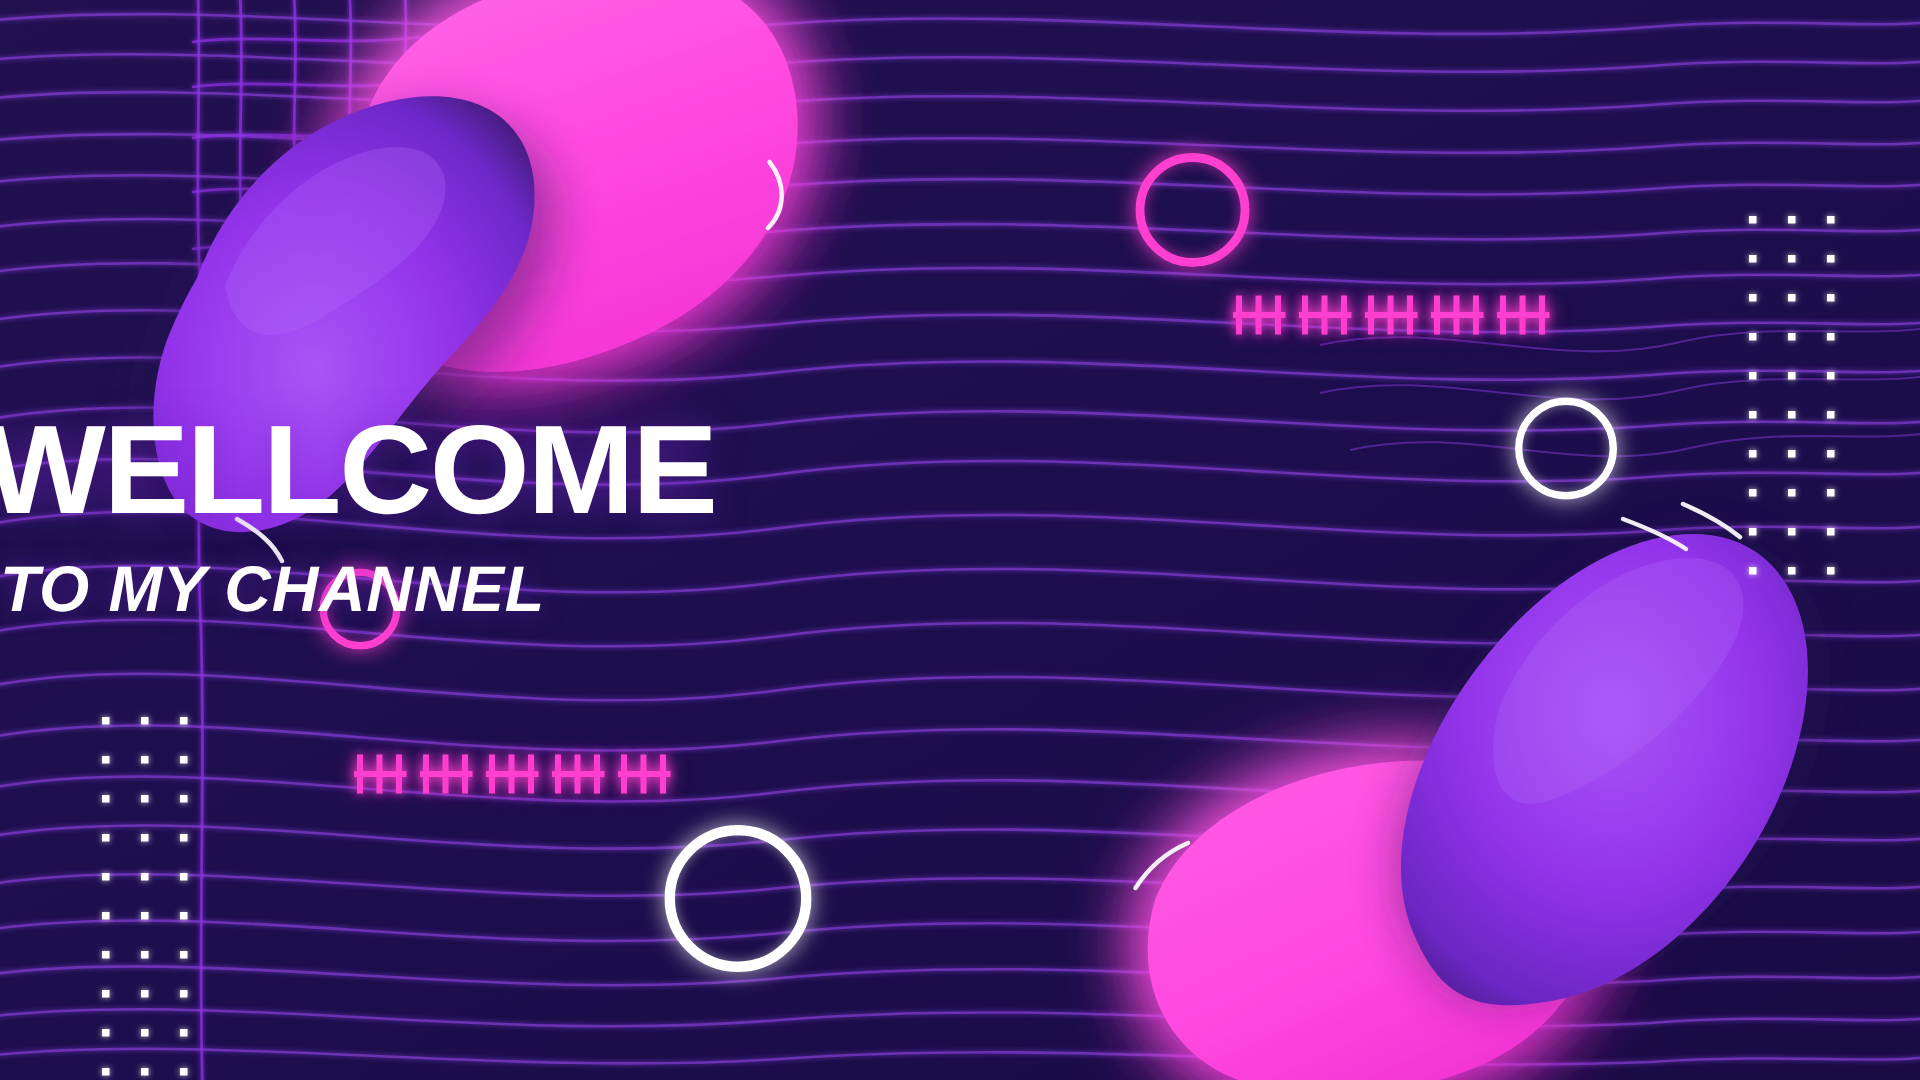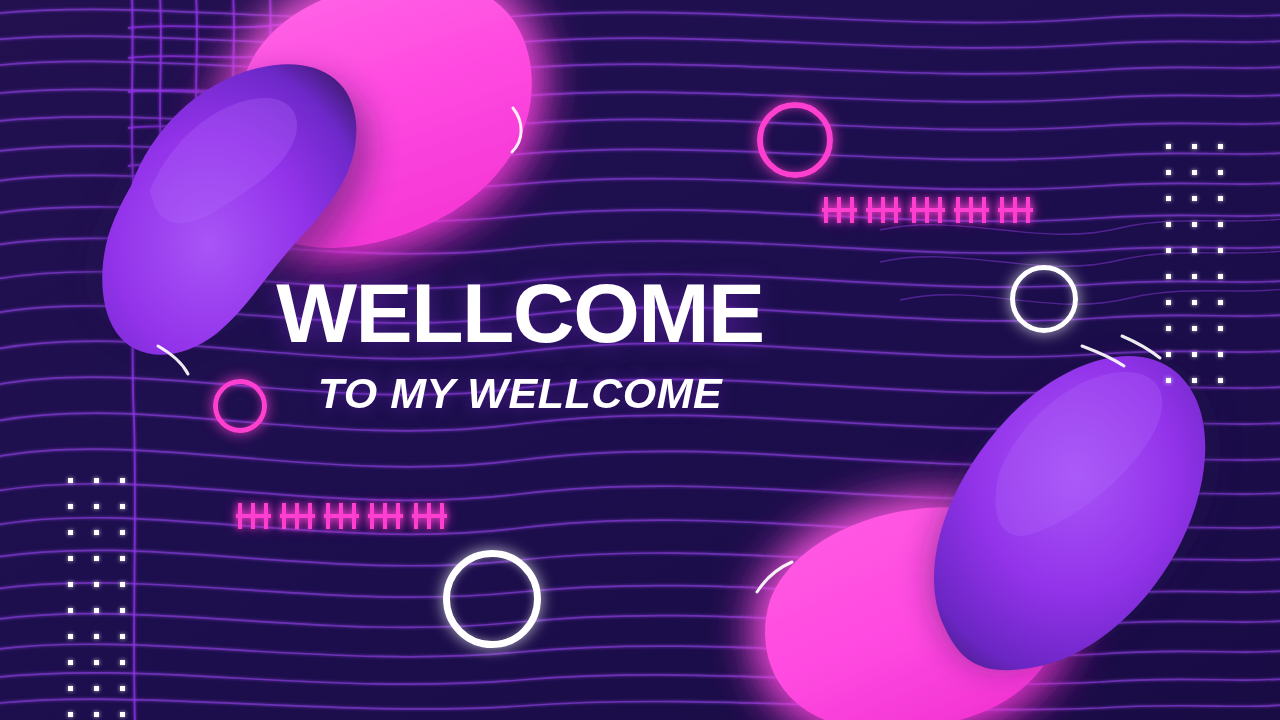--- a/index.html
+++ b/index.html
@@ -27,21 +27,20 @@
     height: 720px;
     display: block;
   }
 
   
   .text-block {
     position: absolute;
     left: 0;
     top: 272px;
     width: 1040px;
-    text-align: center;
     z-index: 40;
     pointer-events: none;
   }
   .headline {
     font-family: "Liberation Sans", sans-serif;
     font-weight: bold;
     font-size: 84px;
     line-height: 0.98;
     letter-spacing: -1.5px;
     color: #ffffff;
@@ -432,16 +431,16 @@
       <i></i>
       <i></i>
       <i></i>
     <i></i>
       <i></i>
       <i></i>
   </div>
 
   <div class="text-block">
     <h1 class="headline">WELLCOME</h1>
-    <h2 class="subline">TO MY WELLCOME</h2>
+    <h2 class="subline">TO MY CHANNEL</h2>
   </div>
 
 </div>
 
 </body></html>

